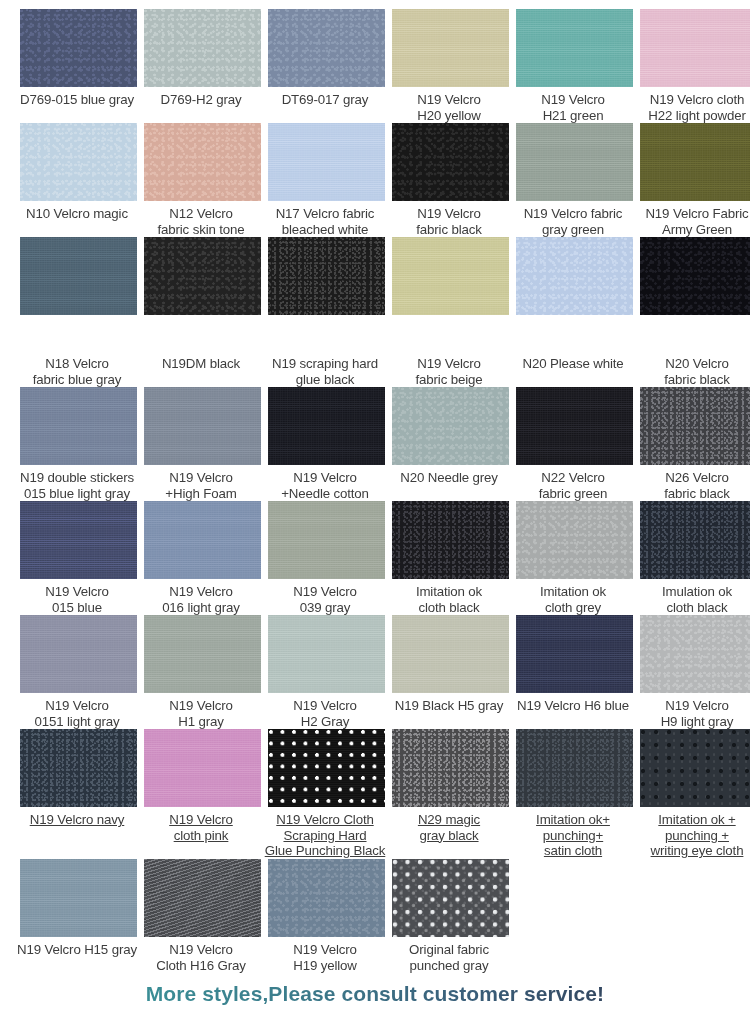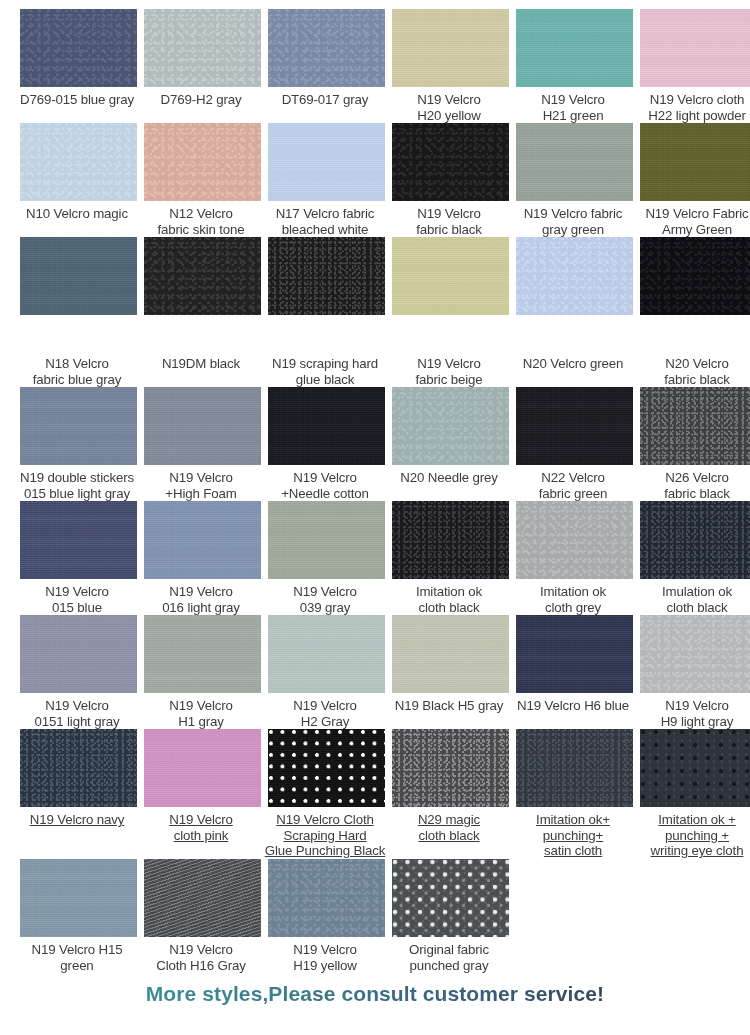--- a/index.html
+++ b/index.html
@@ -160,21 +160,21 @@
           <div class="caption">N19 scraping hard
 glue black</div>
         </div>
         <div class="cell">
           <div class="swatch" style="background:repeating-linear-gradient(0deg, #d6d4a8 0px, #d6d4a8 0.7px, transparent 0.7px, transparent 2.1px),repeating-linear-gradient(90deg, rgba(255,255,255,0.045) 0px, rgba(255,255,255,0.045) 0.6px, transparent 0.6px, transparent 2.4px),linear-gradient(#c8c695,#c8c695);background-size:100% 2.1px,2.4px 100%,100% 100%;"></div>
           <div class="caption">N19 Velcro
 fabric beige</div>
         </div>
         <div class="cell">
           <div class="swatch" style="background:radial-gradient(circle at 17% 24%, #c9d8ee 0 1.1px, transparent 1.6px),radial-gradient(circle at 63% 11%, #c9d8ee 0 1.0px, transparent 1.5px),radial-gradient(circle at 38% 67%, #c9d8ee 0 1.2px, transparent 1.7px),radial-gradient(circle at 86% 55%, #c9d8ee 0 1.0px, transparent 1.5px),radial-gradient(circle at 8% 82%, #c9d8ee 0 1.1px, transparent 1.6px),radial-gradient(circle at 72% 88%, #c9d8ee 0 1.0px, transparent 1.5px),linear-gradient(#b9cbe6,#b9cbe6);background-size:9px 8px,11px 10px,8px 9px,10px 11px,12px 9px,9px 12px,100% 100%;"></div>
-          <div class="caption">N20 Velcro green</div>
+          <div class="caption">N20 Please white</div>
         </div>
         <div class="cell">
           <div class="swatch" style="background:radial-gradient(circle at 17% 24%, #1e1e26 0 1.1px, transparent 1.6px),radial-gradient(circle at 63% 11%, #1e1e26 0 1.0px, transparent 1.5px),radial-gradient(circle at 38% 67%, #1e1e26 0 1.2px, transparent 1.7px),radial-gradient(circle at 86% 55%, #1e1e26 0 1.0px, transparent 1.5px),radial-gradient(circle at 8% 82%, #1e1e26 0 1.1px, transparent 1.6px),radial-gradient(circle at 72% 88%, #1e1e26 0 1.0px, transparent 1.5px),linear-gradient(#0d0d12,#0d0d12);background-size:9px 8px,11px 10px,8px 9px,10px 11px,12px 9px,9px 12px,100% 100%;"></div>
           <div class="caption">N20 Velcro
 fabric black</div>
         </div>
       </div>
       <div class="row row-r4">
         <div class="cell">
           <div class="swatch" style="background:repeating-linear-gradient(0deg, #8290a8 0px, #8290a8 0.7px, transparent 0.7px, transparent 2.1px),repeating-linear-gradient(90deg, rgba(255,255,255,0.045) 0px, rgba(255,255,255,0.045) 0.6px, transparent 0.6px, transparent 2.4px),linear-gradient(#717e97,#717e97);background-size:100% 2.1px,2.4px 100%,100% 100%;"></div>
@@ -280,39 +280,39 @@
         </div>
         <div class="cell">
           <div class="swatch" style="background:radial-gradient(circle at 3px 3px, #ffffff 0 1.7px, transparent 2.2px),repeating-linear-gradient(0deg, rgba(255,255,255,0.05) 0px, rgba(255,255,255,0.05) 0.6px, transparent 0.6px, transparent 2.2px),linear-gradient(#101010,#101010);background-size:11.5px 11.5px,100% 2.2px,100% 100%;background-position:0 0,0 0,0 0;"></div>
           <div class="caption">N19 Velcro Cloth
 Scraping Hard
 Glue Punching Black</div>
         </div>
         <div class="cell">
           <div class="swatch" style="background:radial-gradient(circle at 20% 18%, #8d8d90 0 0.9px, transparent 1.3px),radial-gradient(circle at 70% 40%, #8d8d90 0 0.8px, transparent 1.2px),radial-gradient(circle at 45% 78%, #8d8d90 0 0.9px, transparent 1.3px),radial-gradient(circle at 90% 85%, #8d8d90 0 0.8px, transparent 1.2px),radial-gradient(circle at 5% 60%, #8d8d90 0 0.8px, transparent 1.2px),linear-gradient(#4a4a4c,#4a4a4c);background-size:6px 5px,7px 6px,5px 7px,8px 6px,6px 8px,100% 100%;"></div>
           <div class="caption">N29 magic
-cloth black</div>
+gray black</div>
         </div>
         <div class="cell">
           <div class="swatch" style="background:radial-gradient(circle at 20% 18%, #4b535c 0 0.9px, transparent 1.3px),radial-gradient(circle at 70% 40%, #4b535c 0 0.8px, transparent 1.2px),radial-gradient(circle at 45% 78%, #4b535c 0 0.9px, transparent 1.3px),radial-gradient(circle at 90% 85%, #4b535c 0 0.8px, transparent 1.2px),radial-gradient(circle at 5% 60%, #4b535c 0 0.8px, transparent 1.2px),linear-gradient(#32383f,#32383f);background-size:6px 5px,7px 6px,5px 7px,8px 6px,6px 8px,100% 100%;"></div>
           <div class="caption">Imitation ok+
 punching+
 satin cloth</div>
         </div>
         <div class="cell">
           <div class="swatch" style="background:radial-gradient(circle at 3px 3px, #14181c 0 1.8px, transparent 2.4px),radial-gradient(circle at 25% 65%, rgba(255,255,255,0.09) 0 1px, transparent 1.5px),linear-gradient(#2e343b,#2e343b);background-size:13px 13px,8px 7px,100% 100%;"></div>
           <div class="caption">Imitation ok +
 punching +
 writing eye cloth</div>
         </div>
       </div>
       <div class="row row-r8">
         <div class="cell">
           <div class="swatch" style="background:repeating-linear-gradient(0deg, #90a4b3 0px, #90a4b3 0.7px, transparent 0.7px, transparent 2.1px),repeating-linear-gradient(90deg, rgba(255,255,255,0.045) 0px, rgba(255,255,255,0.045) 0.6px, transparent 0.6px, transparent 2.4px),linear-gradient(#7d93a3,#7d93a3);background-size:100% 2.1px,2.4px 100%,100% 100%;"></div>
-          <div class="caption">N19 Velcro H15 green</div>
+          <div class="caption">N19 Velcro H15 gray</div>
         </div>
         <div class="cell">
           <div class="swatch" style="background:repeating-linear-gradient(-18deg, #7b7d82 0px, #7b7d82 1.1px, transparent 1.1px, transparent 3.2px),repeating-linear-gradient(0deg, rgba(0,0,0,0.22) 0px, rgba(0,0,0,0.22) 1px, transparent 1px, transparent 3.4px),linear-gradient(#4e5054,#4e5054);background-size:100% 100%,100% 3.4px,100% 100%;"></div>
           <div class="caption">N19 Velcro
 Cloth H16 Gray</div>
         </div>
         <div class="cell">
           <div class="swatch" style="background:radial-gradient(circle at 17% 24%, #8293a5 0 1.1px, transparent 1.6px),radial-gradient(circle at 63% 11%, #8293a5 0 1.0px, transparent 1.5px),radial-gradient(circle at 38% 67%, #8293a5 0 1.2px, transparent 1.7px),radial-gradient(circle at 86% 55%, #8293a5 0 1.0px, transparent 1.5px),radial-gradient(circle at 8% 82%, #8293a5 0 1.1px, transparent 1.6px),radial-gradient(circle at 72% 88%, #8293a5 0 1.0px, transparent 1.5px),linear-gradient(#6e8296,#6e8296);background-size:9px 8px,11px 10px,8px 9px,10px 11px,12px 9px,9px 12px,100% 100%;"></div>
           <div class="caption">N19 Velcro
 H19 yellow</div>

